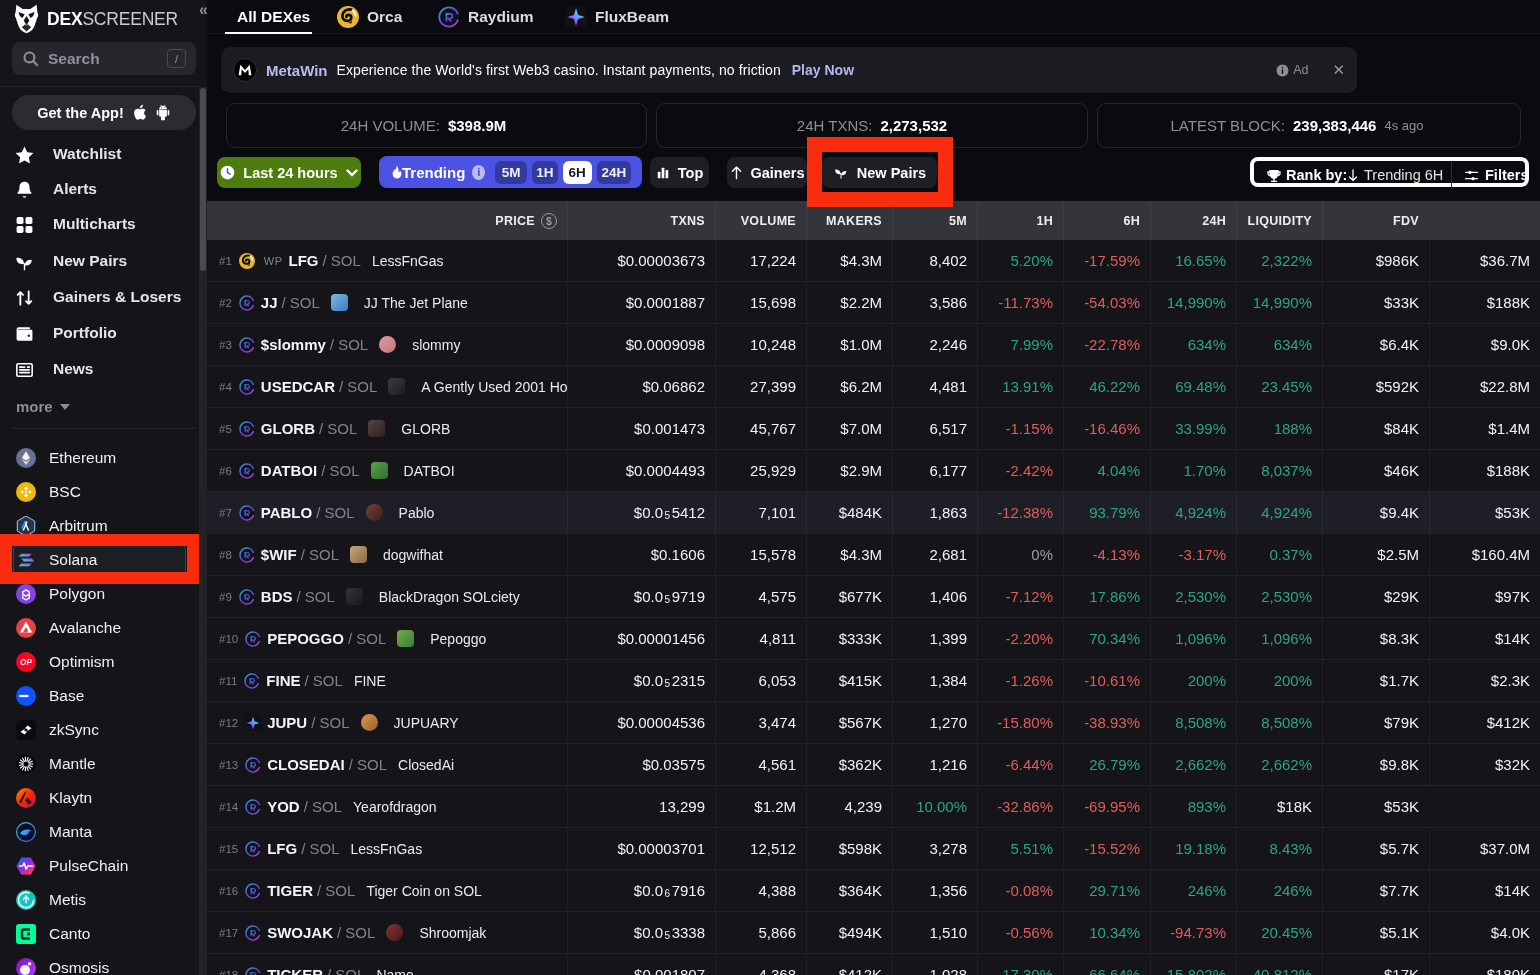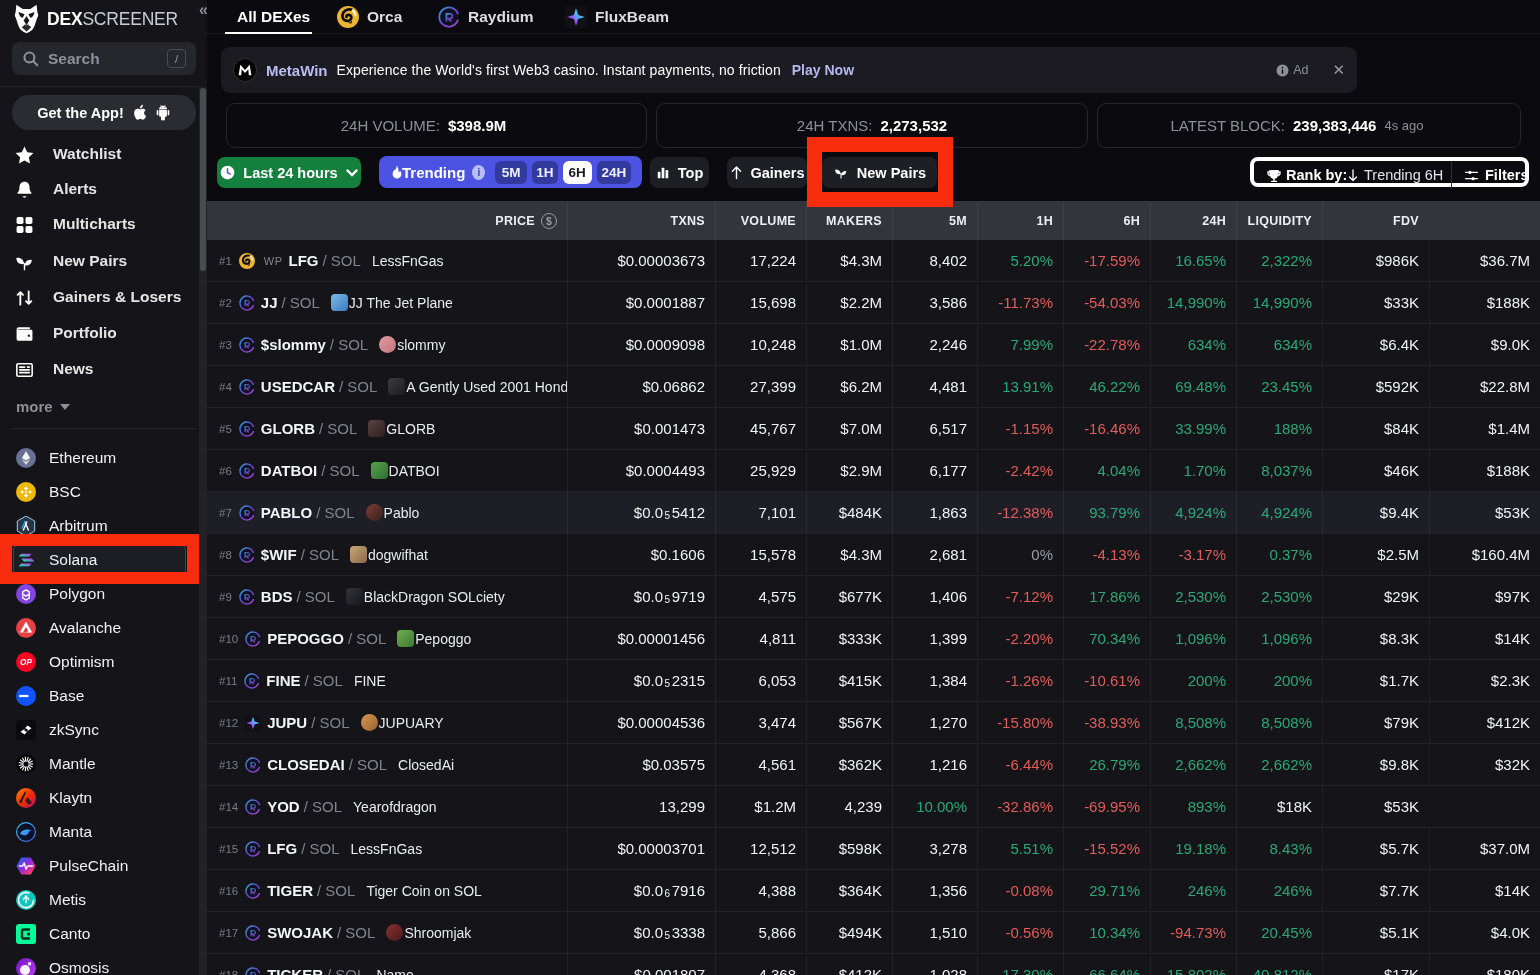--- a/index.html
+++ b/index.html
@@ -37,21 +37,21 @@
 .banner .ad {margin-left:auto;color:#8f8f98;font-size:12.5px;display:flex;align-items:center;gap:4px}
 .banner .x {color:#9a9aa3;font-size:15px;margin-left:24px;margin-right:0px}
 
 .stats {position:absolute;left:19px;top:103px;display:flex;gap:9px}
 .stat {height:45px;border:1px solid #25252c;border-radius:9px;display:flex;align-items:center;justify-content:center;gap:8px}
 .stat .lb {color:#8e8e97;font-size:15px}
 .stat .vl {color:#fff;font-size:15px;font-weight:700}
 .stat .ago {color:#8e8e97;font-size:13px}
 
 .fbar button {border:none;font-family:inherit;display:flex;align-items:center;color:#fff;font-weight:700;font-size:14.5px}
-.btn-blue {position:absolute;left:10px;top:157px;width:144px;height:31px;background:#15803d;border-radius:8px;justify-content:center;gap:8px}
+.btn-blue {position:absolute;left:10px;top:157px;width:144px;height:31px;background:#4d7c0f;border-radius:8px;justify-content:center;gap:8px}
 .trend {position:absolute;left:172px;top:156px;width:263px;height:32px;background:#4c52e2;border-radius:8px;display:flex;align-items:center;padding:0 11px}
 .trend .tt {color:#fff;font-weight:700;font-size:15px;}
 .trend .info {width:15px;height:15px;border-radius:50%;background:#b8bdf2;color:#3a3fb8;font-size:10px;font-weight:800;display:flex;align-items:center;justify-content:center;margin-left:7px}
 .pill {height:23px;border-radius:6px;background:#333a9e;color:#eef0ff;font-size:13.5px;font-weight:700;display:flex;align-items:center;justify-content:center}
 .pill.on {background:#fff;color:#17171c}
 .btn-dark {position:absolute;top:157px;height:31px;background:#1e1e25;border-radius:8px;justify-content:center;gap:8px}
 .rank {position:absolute;left:1043px;top:157px;width:279px;height:30px;border:4px solid #ffffff;border-radius:8px;display:flex;align-items:center;color:#fff;font-size:14.5px}
 
 .thead {position:absolute;left:0;top:201px;width:1333px;height:39px;background:#34343b;display:flex;color:#eceff2;font-weight:700;font-size:12.5px;letter-spacing:.3px}
 .thead .c {display:flex;align-items:center;justify-content:flex-end;padding-right:10px}
@@ -73,21 +73,21 @@
 .c:nth-child(9) {width:86px}
 .c:nth-child(10) {width:107px}
 .c:nth-child(11) {width:111px}
 .g {color:#2aa87a} .d {color:#e25c5c} .n {color:#9b9ba3}
 .rk {color:#7c7c86;font-size:11.5px;margin-right:7px}
 .wp {color:#85858f;font-size:11px;margin-left:9px;letter-spacing:.5px}
 .sym {color:#f4f5f7;font-weight:700;margin-left:6px}
 .sol {color:#83838d;margin-left:4px}
 .lg {width:17px;height:17px;margin-left:11px;flex:none;display:inline-block}
 .nm {color:#e9ebee;font-size:14px;margin-left:11px}
-.lg + .nm {margin-left:1px}
+.lg + .nm {margin-left:16px}
 sub {font-size:10px;vertical-align:baseline;position:relative;top:3.5px;line-height:0;margin:0 1.5px}
 .ann {position:absolute;border-style:solid;border-color:#f92c0d;z-index:50}
 
 .coin {width:16px;height:16px;border-radius:50%;border:1.4px solid #9a9aa2;color:#9a9aa2;font-size:10.5px;font-weight:700;display:flex;align-items:center;justify-content:center;margin-left:6px}
 </style></head>
 <body>
 <div class="sb">
   <div class="logo">
     <svg width="25" height="30" viewBox="0 0 32 40">
         <path fill="#fff" d="M2.5 1 11 6.5h10L29.5 1l1 10q2.3 4-.3 7.5l-3.7 11q-2.6 6.5-10.5 9.5-7.9-3-10.5-9.5l-3.7-11Q-.7 15 1.5 11Z"></path>

